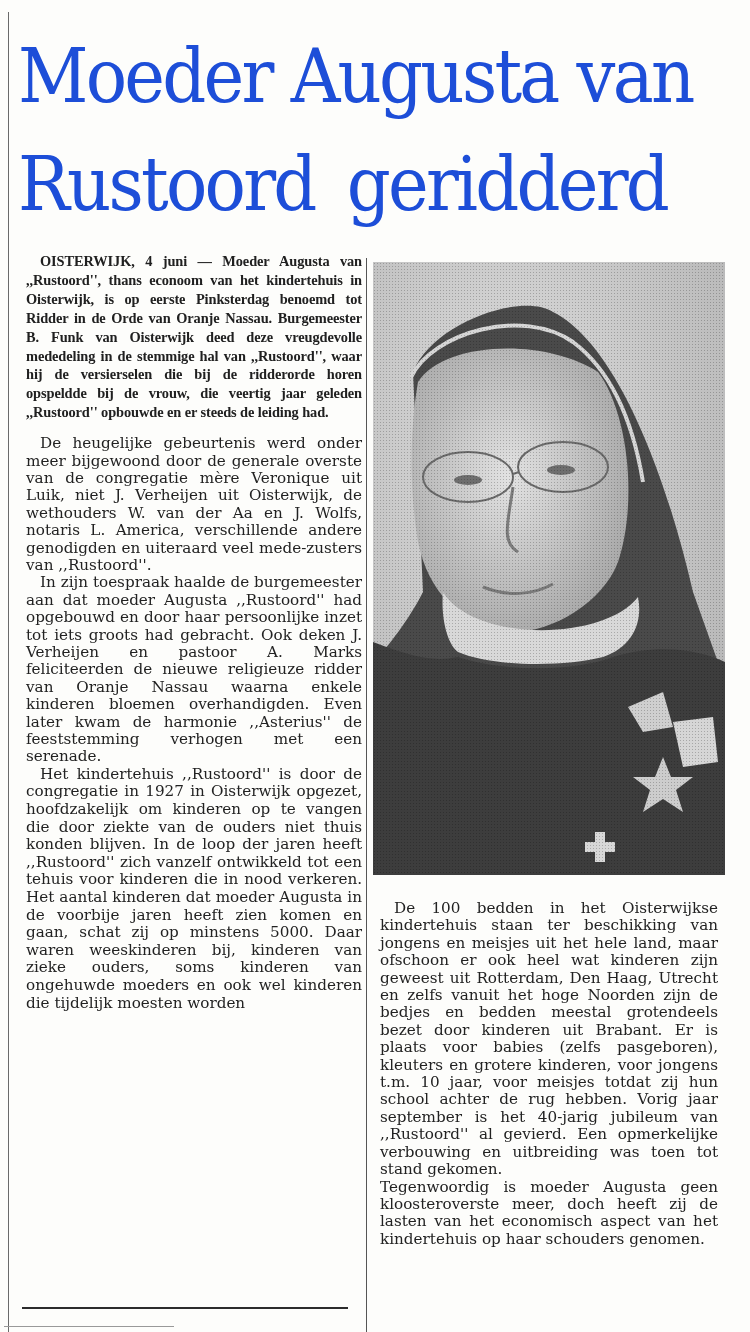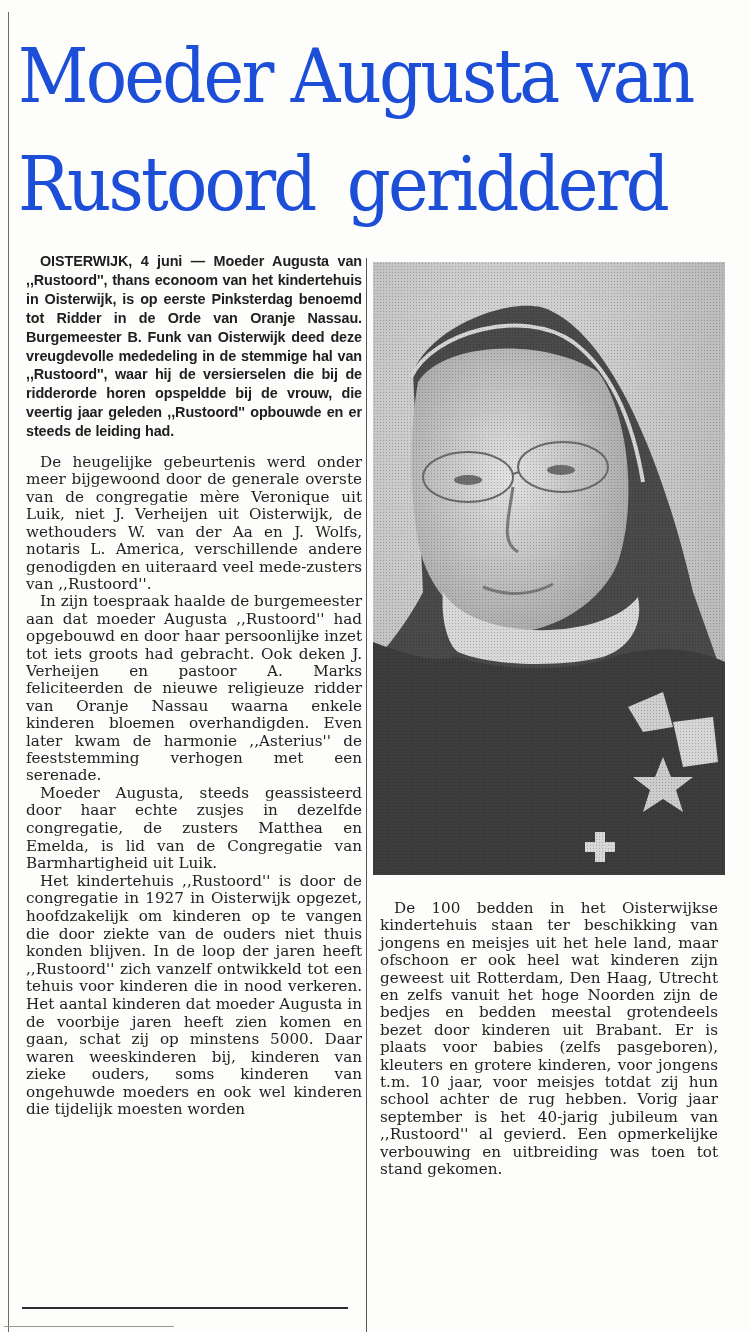--- a/index.html
+++ b/index.html
@@ -43,21 +43,21 @@
     line-height: 17.4px;
     text-align: justify;
     color: #222;
   }
   .col p { margin: 0; text-indent: 14px; }
   .col-left { left: 26px; top: 252px; width: 336px; }
   .col-right { left: 380px; top: 900px; width: 338px; }
 
   .lead {
     font-weight: bold;
-    font-family: Liberation Sans, sans-serif;
+    font-family: Liberation Serif, serif;
     font-size: 14.4px;
     line-height: 18.9px;
     letter-spacing: -0.1px;
     color: #202020;
   }
   .lead .dateline { font-weight: bold; }
   .gap { height: 13px; }
   .subhead {
     font-family: "Liberation Serif", "DejaVu Serif", serif;
     font-size: 22px;
@@ -103,21 +103,20 @@
 </h1>
 
 <div class="col-divider"></div>
 
 <div class="col col-left">
   <p class="lead"><span class="dateline">OISTERWIJK, 4 juni</span><span> — Moeder Augusta van ,,Rustoord'', thans econoom van het kindertehuis in Oisterwijk, is op eerste Pinksterdag benoemd tot Ridder in de Orde van Oranje Nassau. Burgemeester B. Funk van Oisterwijk deed deze vreugdevolle mededeling in de stemmige hal van ,,Rustoord'', waar hij de versierselen die bij de ridderorde horen opspeldde bij de vrouw, die veertig jaar geleden ,,Rustoord'' opbouwde en er steeds de leiding had.</span></p>
   <div class="gap"></div>
   <p>De heugelijke gebeurtenis werd onder meer bijgewoond door de generale overste van de congregatie mère Veronique uit Luik, niet J. Verheijen uit Oisterwijk, de wethouders W. van der Aa en J. Wolfs, notaris L. America, verschillende andere genodigden en uiteraard veel mede-zusters van ,,Rustoord''.</p>
   <p>In zijn toespraak haalde de burgemeester aan dat moeder Augusta ,,Rustoord'' had opgebouwd en door haar persoonlijke inzet tot iets groots had gebracht. Ook deken J. Verheijen en pastoor A. Marks feliciteerden de nieuwe religieuze ridder van Oranje Nassau waarna enkele kinderen bloemen overhandigden. Even later kwam de harmonie ,,Asterius'' de feeststemming verhogen met een serenade.</p>
   <div class="sec2">
-    <p>Moeder Augusta, steeds geassisteerd door haar echte zusjes in dezelfde congregatie, de zusters Matthea en Emelda, is lid van de Congregatie van Barmhartigheid uit Luik.</p>
     <p>Het kindertehuis ,,Rustoord'' is door de congregatie in 1927 in Oisterwijk opgezet, hoofdzakelijk om kinderen op te vangen die door ziekte van de ouders niet thuis konden blijven. In de loop der jaren heeft ,,Rustoord'' zich vanzelf ontwikkeld tot een tehuis voor kinderen die in nood verkeren. Het aantal kinderen dat moeder Augusta in de voorbije jaren heeft zien komen en gaan, schat zij op minstens 5000. Daar waren weeskinderen bij, kinderen van zieke ouders, soms kinderen van ongehuwde moeders en ook wel kinderen die tijdelijk moesten worden</p>
   </div>
 </div>
 
 <div class="bottom-rule"></div>
 <div class="bottom-rule-faint"></div>
 
 <div class="photo">
   <svg width="352" height="613" viewBox="0 0 352 613">
     <defs>
@@ -157,13 +156,14 @@
 
     <polygon points="290,495 298,515 320,515 303,528 310,550 290,537 270,550 277,528 260,515 282,515" fill="#cdcdcd"></polygon>
 
     <path d="M222 570 L232 570 L232 580 L242 580 L242 590 L232 590 L232 600 L222 600 L222 590 L212 590 L212 580 L222 580 Z" fill="#d8d8d8"></path>
   </svg>
   <div class="halftone"></div>
 </div>
 
 <div class="col col-right">
   <p>De 100 bedden in het Oisterwijkse kindertehuis staan ter beschikking van jongens en meisjes uit het hele land, maar ofschoon er ook heel wat kinderen zijn geweest uit Rotterdam, Den Haag, Utrecht en zelfs vanuit het hoge Noorden zijn de bedjes en bedden meestal grotendeels bezet door kinderen uit Brabant. Er is plaats voor babies (zelfs pasgeboren), kleuters en grotere kinderen, voor jongens t.m. 10 jaar, voor meisjes totdat zij hun school achter de rug hebben. Vorig jaar september is het 40-jarig jubileum van ,,Rustoord'' al gevierd. Een opmerkelijke verbouwing en uitbreiding was toen tot stand gekomen.</p>
+  <p style="text-indent:0">Tegenwoordig is moeder Augusta geen kloosteroverste meer, doch heeft zij de lasten van het economisch aspect van het kindertehuis op haar schouders genomen.</p>
 </div>
 
 </body></html>

